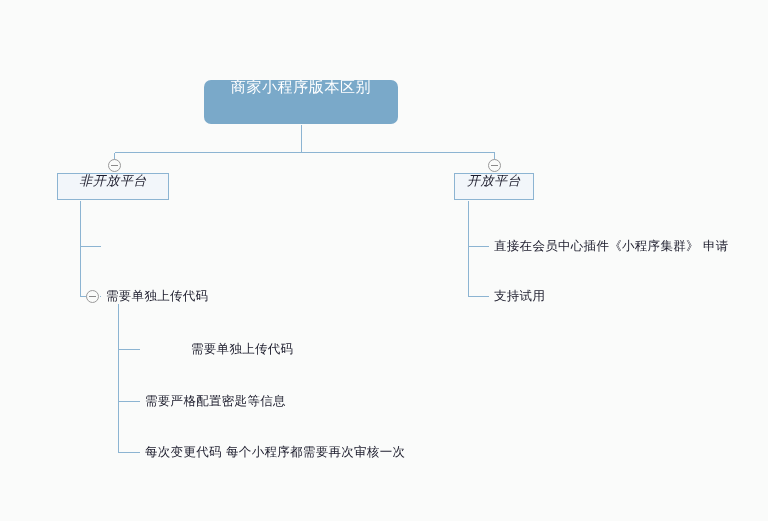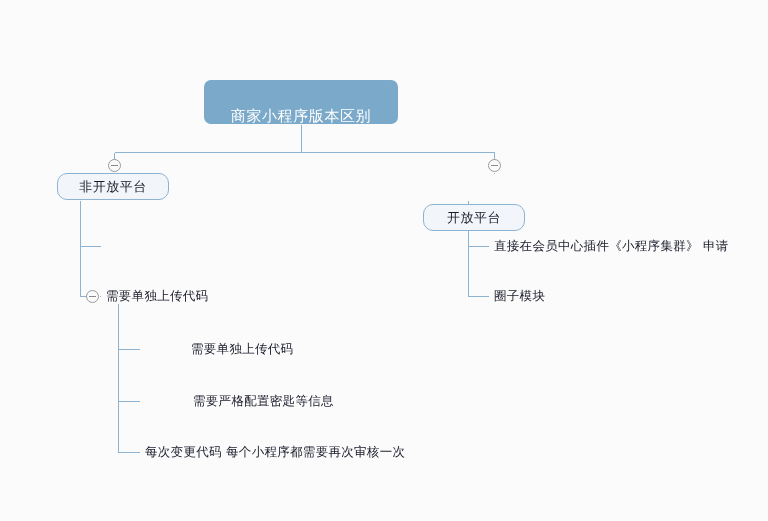--- a/index.html
+++ b/index.html
@@ -31,61 +31,61 @@
   
   .root-node {
     position: absolute;
     left: 204px;
     top: 80px;
     width: 194px;
     height: 44px;
     background: #7aa9c9;
     border-radius: 7px;
     display: flex;
-    align-items: flex-end;
+    align-items: flex-start;
     justify-content: center;
     box-sizing: border-box;
   }
   .root-node .label {
     color: #ffffff;
     font-size: 15px;
     letter-spacing: 0.6px;
     line-height: 1;
     white-space: nowrap;
   }
 
   
   .l2-node {
     position: absolute;
     height: 27px;
     background: #f2f6fa;
     border: 1px solid #8cb4d2;
-    border-radius: 10px;
+    border-radius: 0;
     display: flex;
-    align-items: center;
+    align-items: flex-start;
     justify-content: center;
     box-sizing: border-box;
+    font-style: italic;
   }
   .l2-node .label {
     color: #1b1b2b;
     font-size: 13px;
     letter-spacing: 0.5px;
     line-height: 1;
     white-space: nowrap;
   }
   #node-nonopen {
     left: 57px;
     top: 173px;
     width: 112px;
   }
   #node-open {
-    left: 423px;
+    left: 454px;
     top: 173px;
-    width: 102px;
-    margin-top: 31px;
+    width: 80px;
   }
 
   
   .leaf {
     position: absolute;
     color: #1b1b2b;
     font-size: 12.5px;
     letter-spacing: 0.3px;
     line-height: 1;
     white-space: nowrap;
@@ -162,19 +162,19 @@
   <div class="toggle" style="left:488px; top:159px;"></div>
   <div class="l2-node" id="node-open">
     <span class="label">开放平台</span>
   </div>
 
 
   <div class="toggle" style="left:86px; top:290px;"></div>
   <div class="leaf" style="left:106px; top:290px;">需要单独上传代码</div>
 
   <div class="leaf" style="left:145px; top:343px;margin-left:46px;">需要单独上传代码</div>
-  <div class="leaf" style="left:145px; top:395px;margin-left:48px;">需要严格配置密匙等信息</div>
+  <div class="leaf" style="left:145px; top:395px;">需要严格配置密匙等信息</div>
   <div class="leaf" style="left:145px; top:446px;">每次变更代码 每个小程序都需要再次审核一次</div>
 
   <div class="leaf" style="left:494px; top:240px;">直接在会员中心插件《小程序集群》 申请</div>
-  <div class="leaf" style="left:494px; top:290px;">圈子模块</div>
+  <div class="leaf" style="left:494px; top:290px;">支持试用</div>
 
 </div>
 
 </body></html>

